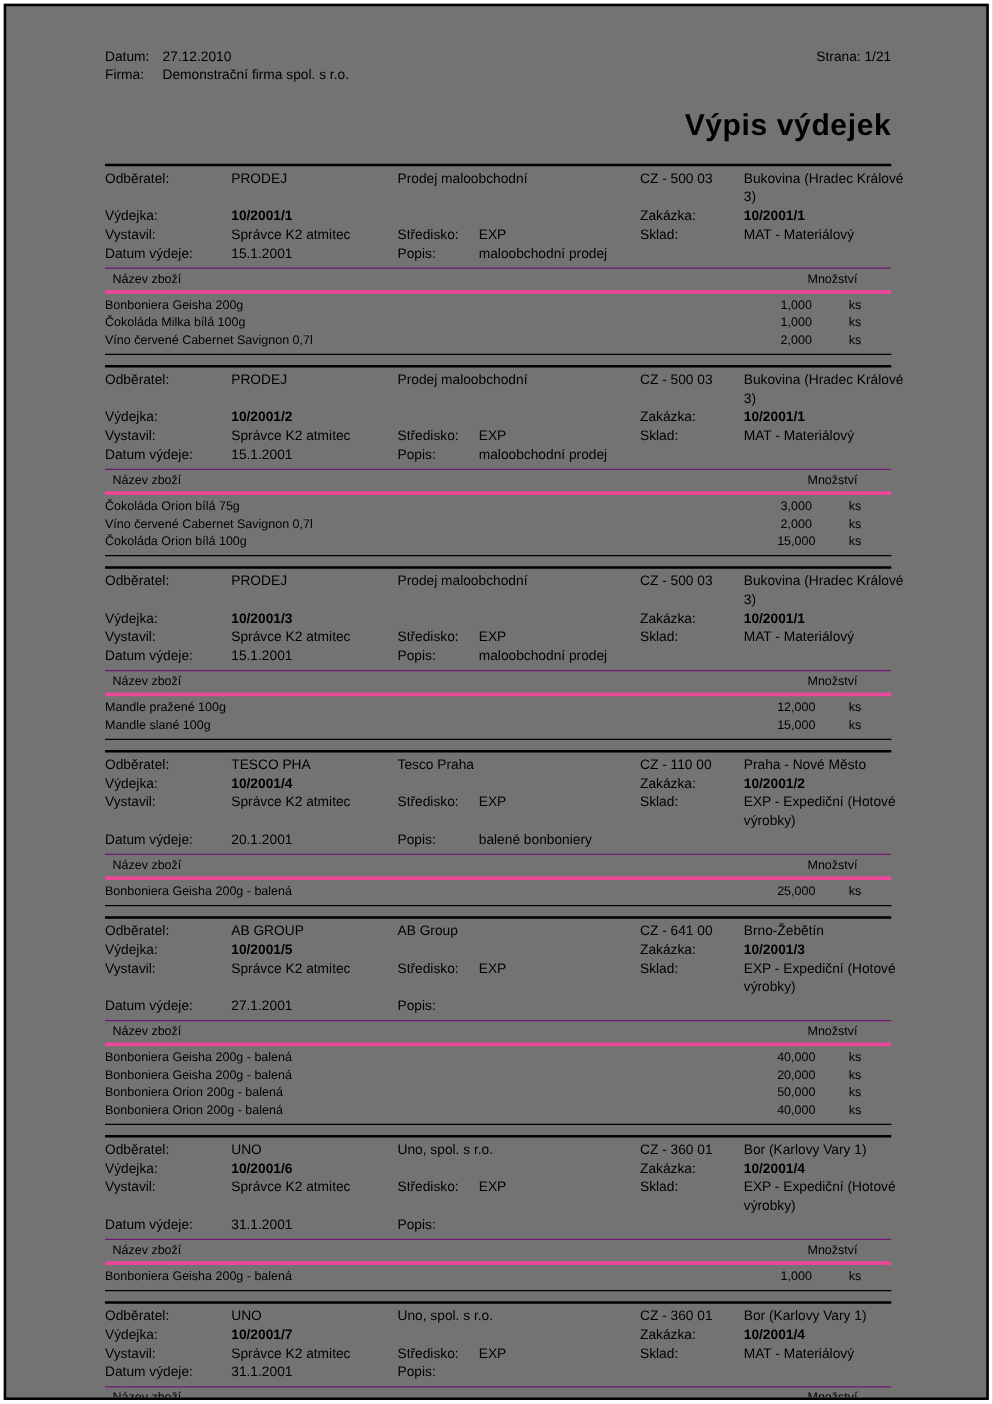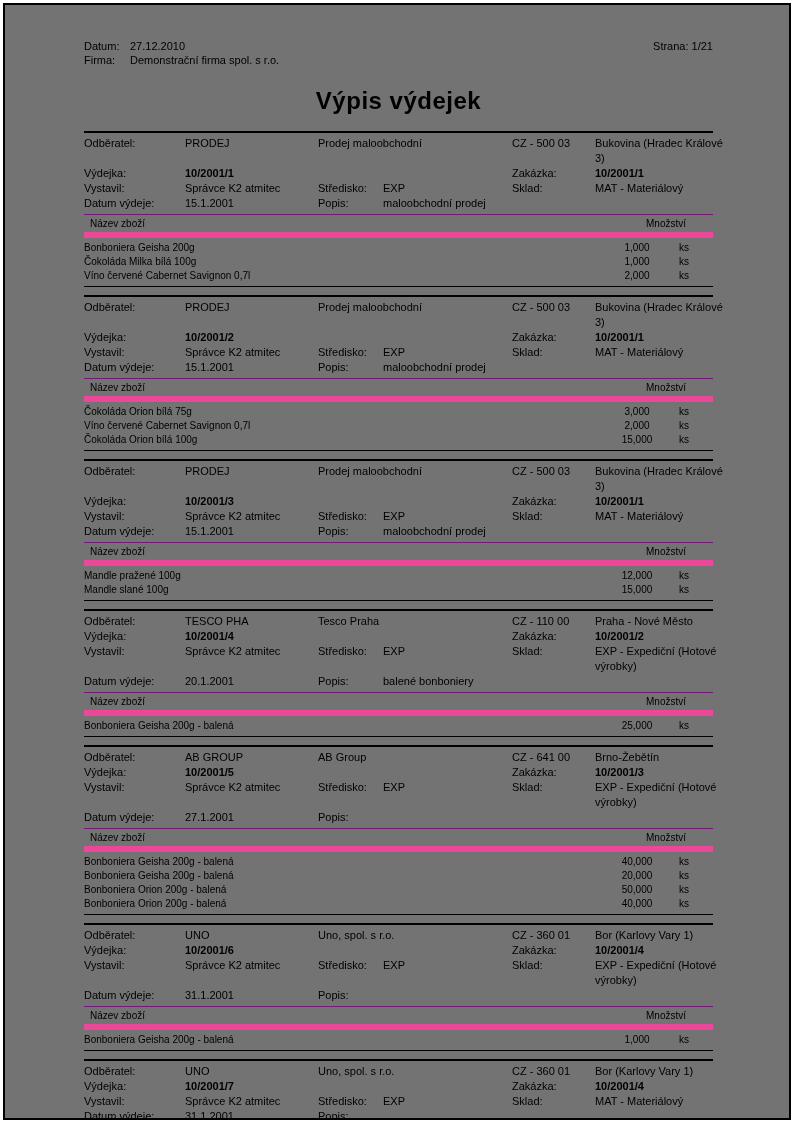--- a/index.html
+++ b/index.html
@@ -12,34 +12,34 @@
   .page {
     width: 788px; height: 1117px; margin: 3px;
     border: 2px solid #000; overflow: hidden; background: #737373;
   }
   .report { padding: 34px 76px 0 79px; }
 
   .page-header { display: flex; justify-content: space-between; font-size: 11px; line-height: 14px; }
   .ph-label { display: inline-block; width: 46px; }
   .ph-right { white-space: nowrap; }
 
-  .title { text-align: center; font-size: 24px; font-weight: bold; letter-spacing: 0.5px; margin: 20px 0 16px; }
+  .title { text-align: right; font-size: 24px; font-weight: bold; letter-spacing: 0.5px; margin: 20px 0 16px; }
 
   .block { border-top: 2px solid #000; padding-top: 3px; margin-bottom: 8px; font-size: 11px; }
   .block-head { border-bottom: 1px solid #701a75; padding-bottom: 3px; }
   .frow { display: grid; grid-template-columns: 101px 133px 65px 129px 83px 1fr; line-height: 15px; }
   .c1 { grid-column: 1; } .c2 { grid-column: 2; } .c3 { grid-column: 3; }
   .c4 { grid-column: 4; } .c34 { grid-column: 3 / 5; } .c5 { grid-column: 5; } .c6 { grid-column: 6; }
   .bold { font-weight: bold; }
   .multiline { white-space: pre; }
 
   .goods-head {
     display: flex; justify-content: space-between; align-items: center;
     font-size: 10px; line-height: 13px; padding: 2px 0 2px 6px;
-    border-bottom: 6px solid #ec4899;
+    border-bottom: 3px solid #ec4899;
   }
   .gh-qty { padding-right: 27px; }
 
   .items { padding: 3px 0 3px; border-bottom: 1px solid #000; }
   .item-row { display: flex; font-size: 10px; line-height: 14px; }
   .i-name { flex: 1; }
   .i-qty { width: 70px; text-align: center; }
   .i-unit { width: 41px; padding-left: 7px; }
 </style>
 </head>

